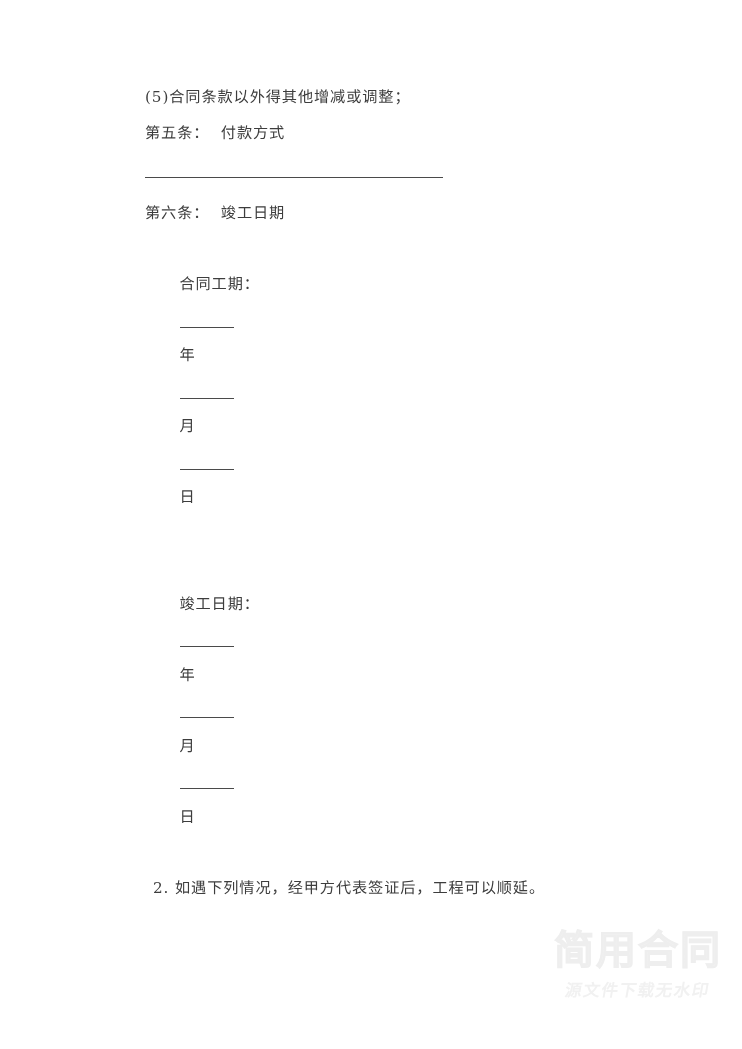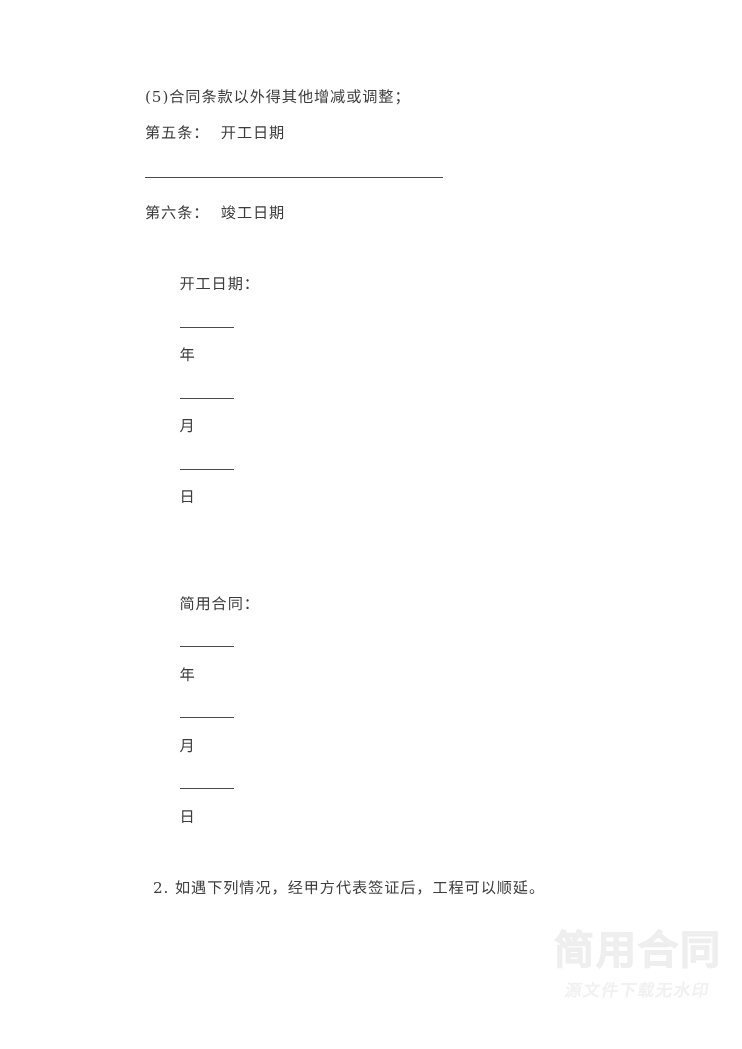--- a/index.html
+++ b/index.html
@@ -85,43 +85,43 @@
 </style>
 </head>
 <body>
 
 <div class="page">
 
   <div class="body-area">
 
     <div class="line">(5)合同条款以外得其他增减或调整；</div>
 
-    <div class="line">第五条：  开工日期</div>
+    <div class="line">第五条：  付款方式</div>
 
     <div class="sp-26"></div>
 
     <div class="rule short"></div>
 
     <div class="sp-18"></div>
 
     <div class="line">第六条：  竣工日期</div>
 
 
     <div class="line">
-      <span>开工日期：</span>
+      <span>合同工期：</span>
       <span class="blank w54"></span>
       <span>年</span>
       <span class="blank w54"></span>
       <span>月</span>
       <span class="blank w54"></span>
       <span>日</span>
     </div>
 
     <div class="line">
-      <span>简用合同：</span>
+      <span>竣工日期：</span>
       <span class="blank w54"></span>
       <span>年</span>
       <span class="blank w54"></span>
       <span>月</span>
       <span class="blank w54"></span>
       <span>日</span>
     </div>
 
     <div class="line indent">2. 如遇下列情况，经甲方代表签证后，工程可以顺延。</div>
 

